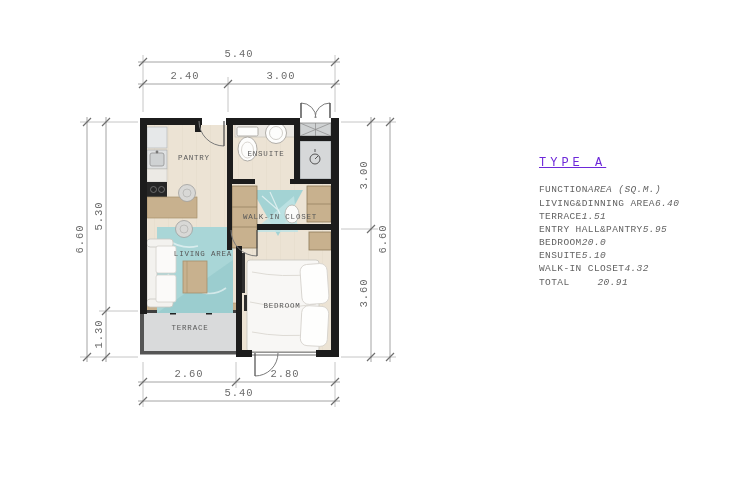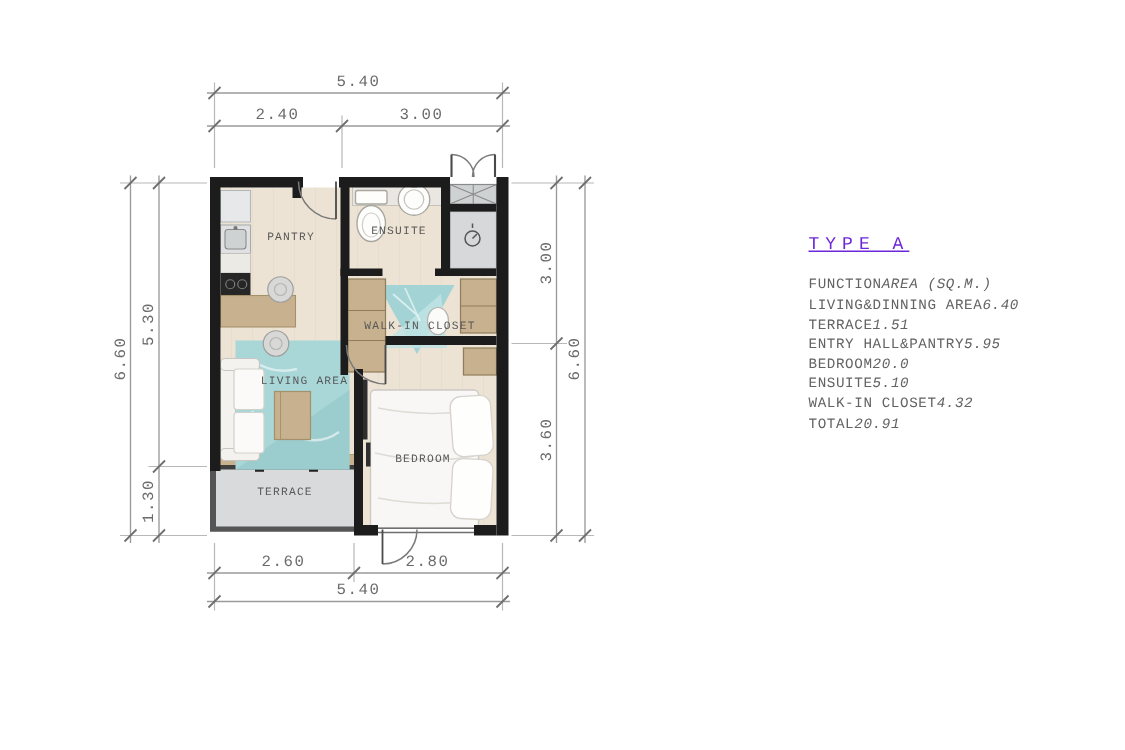--- a/index.html
+++ b/index.html
@@ -10,21 +10,21 @@
   .room-label{font-size:7.5px;fill:#585858;letter-spacing:0.8px;}
   .dim-label{font-size:10.5px;fill:#6b6b6b;letter-spacing:1px;}
   .dimline{stroke:#9a9a9a;stroke-width:0.9;}
   .extline{stroke:#b8b8b8;stroke-width:0.8;}
   .tick{stroke:#6f6f6f;stroke-width:1.2;}
   .arc{stroke:#7a7a7a;stroke-width:1;fill:none;}
   .legend{position:absolute;left:539px;top:156px;width:162px;color:#5f5f5f;}
   .legend-title{font-size:12px;letter-spacing:4px;color:#6d28d9;margin:0 0 13px 0;text-decoration:underline;}
   .legend-header,.legend-row{display:flex;justify-content:flex-start;font-size:9.5px;letter-spacing:0.4px;line-height:13px;color:#636363;}
   .legend-header{margin-bottom:1px;}
-  .legend-total{margin-top:1px;}
+  .legend-total{margin-top:1px;gap:28px;}
   .fn{white-space:nowrap;}
   .ar{white-space:nowrap;text-align:right;font-style:italic;}
 </style>
 </head>
 <body>
 
 <div class="stage">
 
 <svg width="750" height="500" viewBox="0 0 750 500">
   <defs>

